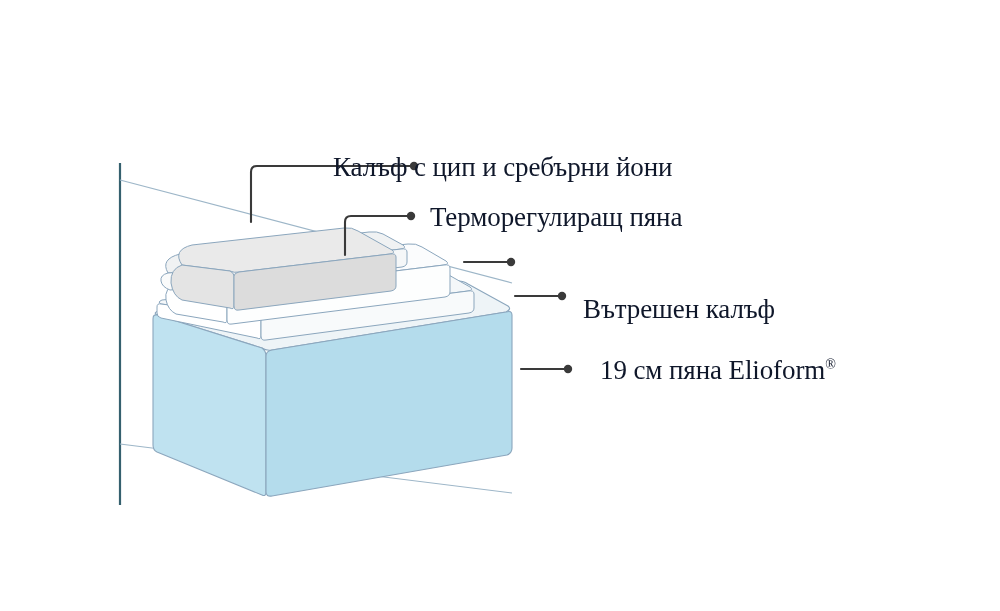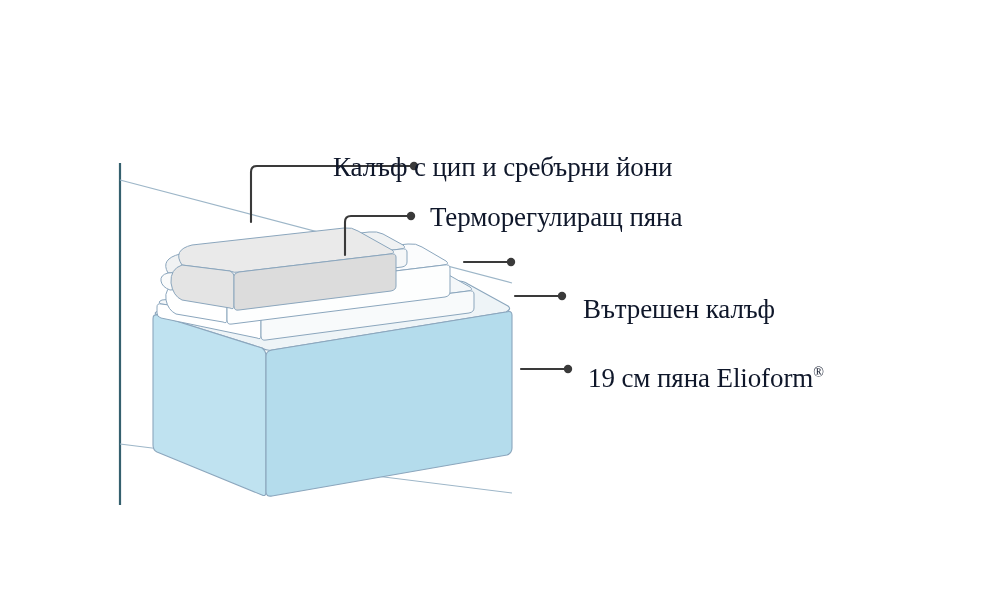--- a/index.html
+++ b/index.html
@@ -37,21 +37,21 @@
   }
   .lbl sup {
     font-size: 0.52em;
     vertical-align: super;
     line-height: 0;
   }
   #lbl-cover      { left: 333px; top: 154px; }
   #lbl-thermo     { left: 430px; top: 204px; }
   #lbl-memory     { left: 531px; top: 249px; }
   #lbl-inner      { left: 583px; top: 284px; margin-top: 12px; }
-  #lbl-elioform   { left: 588px; top: 357px; margin-top: 8px; }
+  #lbl-elioform   { left: 600px; top: 357px; }
 </style>
 </head>
 <body>
 
 <div id="stage">
 
   <svg id="diagram" viewBox="0 0 1000 611">
 
     <g>
       <line x1="120" y1="163" x2="120" y2="505" stroke="#35606e" stroke-width="2.2"></line>

